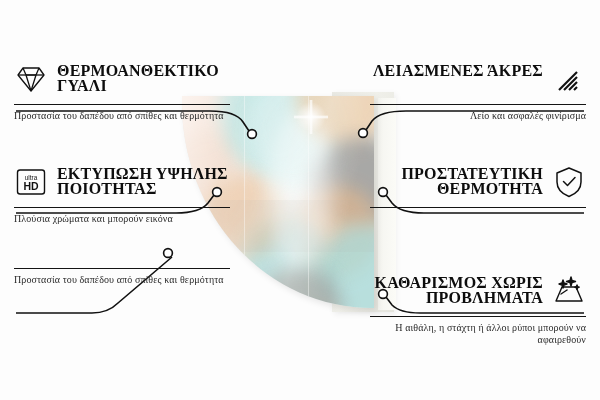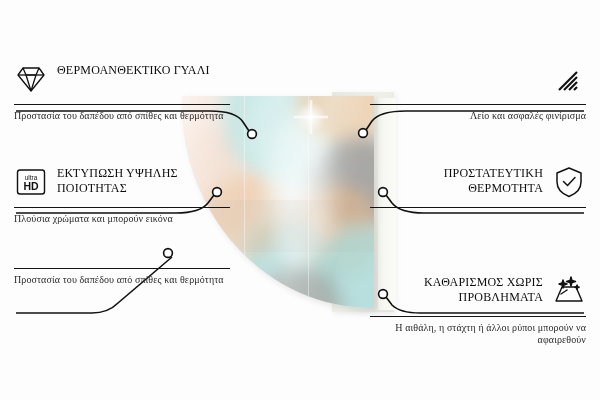--- a/index.html
+++ b/index.html
@@ -52,21 +52,21 @@
 
   
   .feat{position:absolute;width:216px;}
   .feat.left{left:14px;text-align:left;}
   .feat.right{left:370px;width:216px;text-align:right;}
 
   .head{display:flex;align-items:flex-start;gap:9px;height:40px;}
   .feat.right .head{flex-direction:row-reverse;}
   .icon{flex:0 0 auto;width:34px;height:34px;display:block;}
   .title{
-    font-size:12px;line-height:15px;font-weight:normal;letter-spacing:.2px;
+    font-size:16px;line-height:15px;font-weight:bold;letter-spacing:.2px;
     color:#0d0d0d;padding-top:1px;
   }
   .rule{height:1px;background:#141414;margin:2px 0 5px 0;}
   .desc{
     font-size:10px;line-height:12.4px;color:#2a2a2a;letter-spacing:.1px;
   }
 </style>
 </head>
 <body>
 
@@ -158,20 +158,21 @@
   <div class="feat right" style="top:62px;">
     <div class="head">
       <svg class="icon" viewBox="0 0 34 34">
         <g stroke="#111" stroke-width="2.2" stroke-linecap="butt">
           <path d="M7,28 L25,10"></path>
             <path d="M12,28 L25,15"></path>
             <path d="M17,28 L25,20"></path>
             <path d="M22,28 L25,25"></path>
         </g>
       </svg>
+      <div class="title">ΛΕΙΑΣΜΕΝΕΣ ΆΚΡΕΣ</div>
     </div>
     <div class="rule"></div>
     <div class="desc">Λείο και ασφαλές φινίρισμα</div>
   </div>
 
   <div class="feat right" style="top:165px;">
     <div class="head">
       <svg class="icon" viewBox="0 0 34 34">
         <g fill="none" stroke="#111" stroke-width="1.5" stroke-linecap="round" stroke-linejoin="round">
           <path d="M17,3 L29,8 V17 C29,24 23.5,29 17,31.5 C10.5,29 5,24 5,17 V8 Z"></path>

